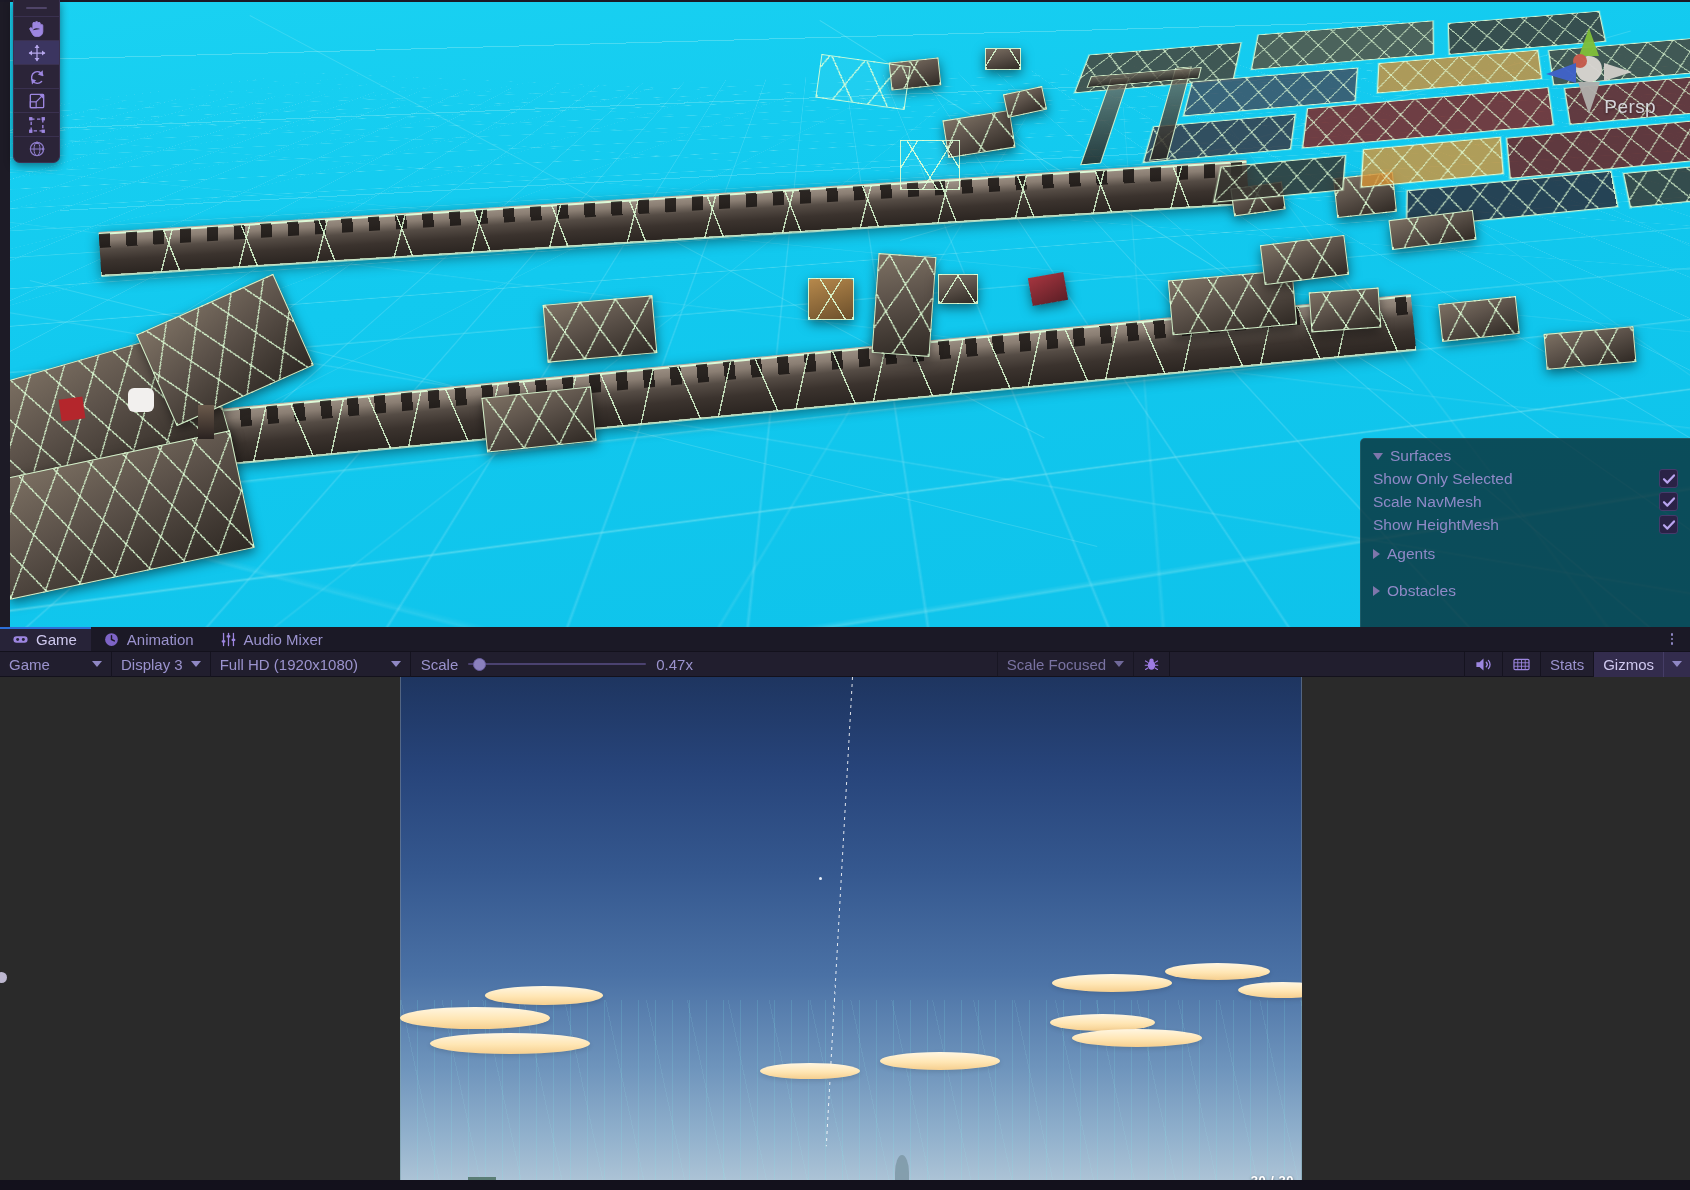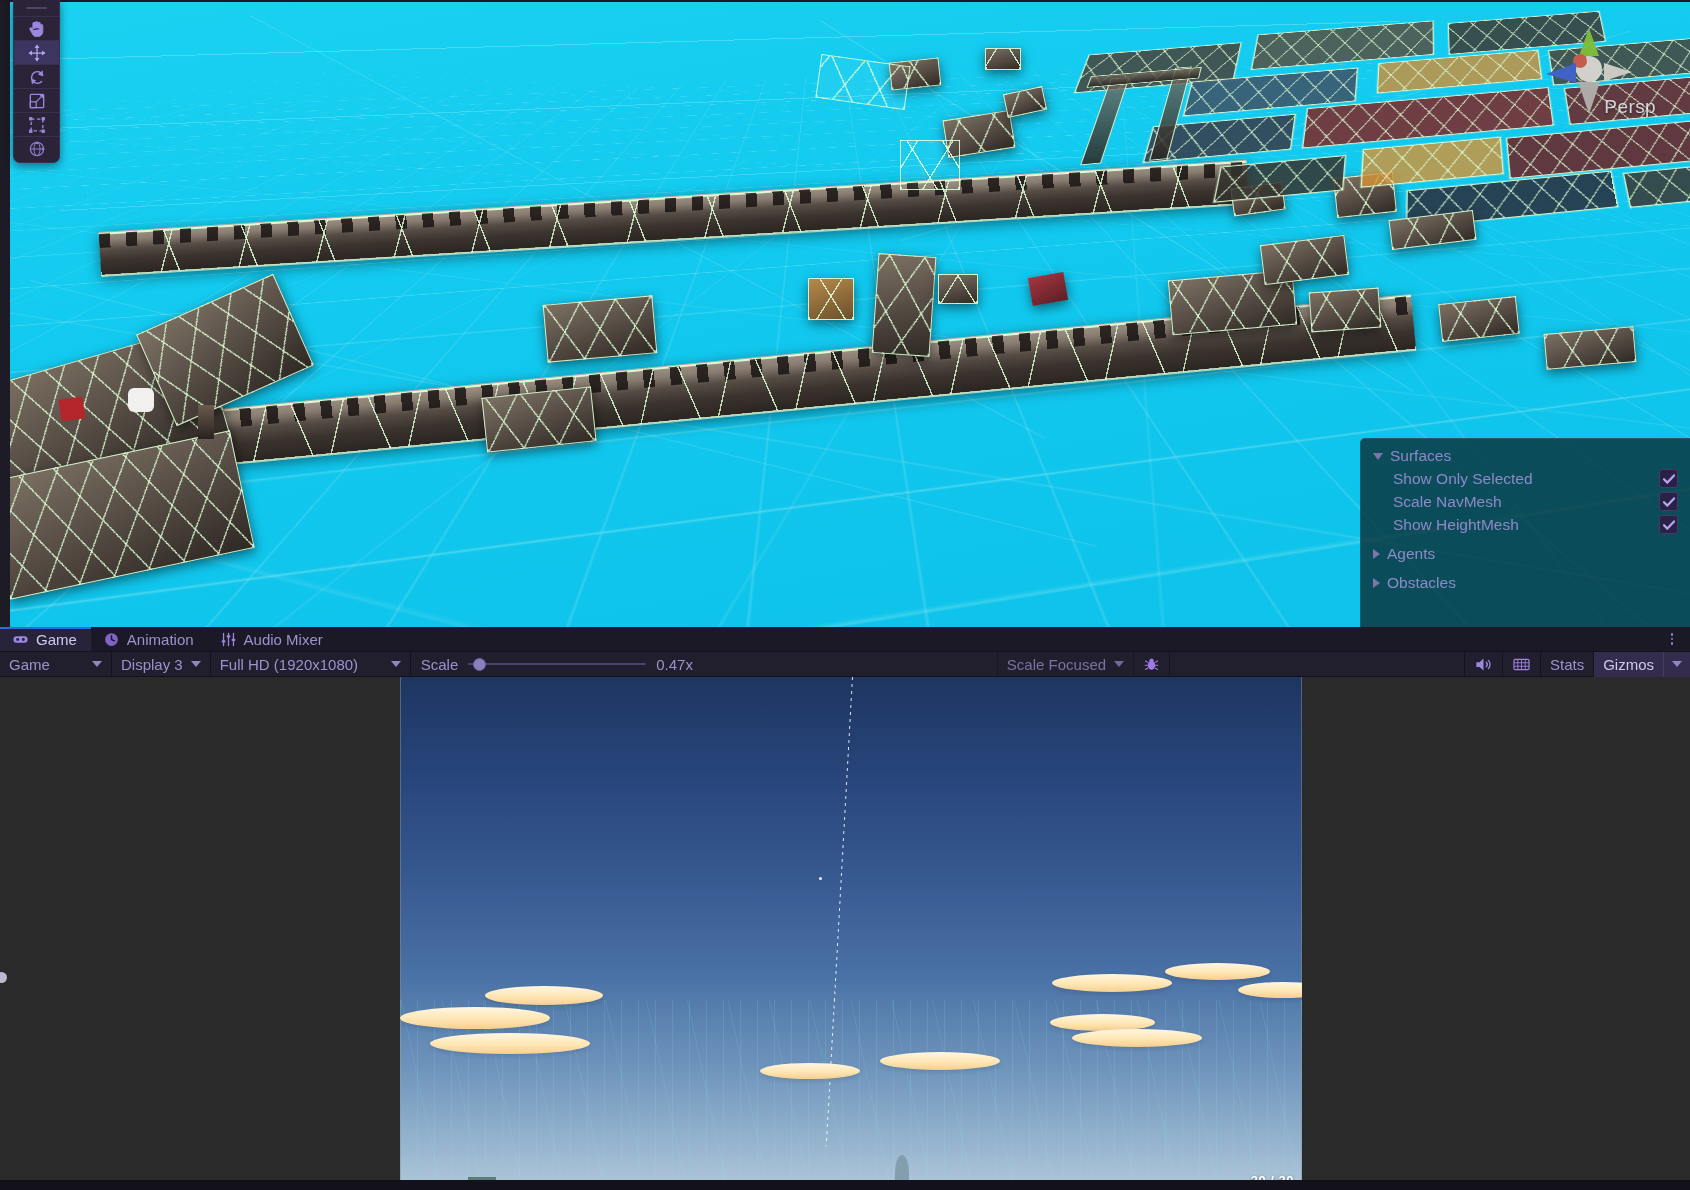--- a/index.html
+++ b/index.html
@@ -159,21 +159,21 @@
   }
   .ainav-head{
     display:flex; align-items:center; gap:8px;
     padding:3px 10px 5px 14px; color:#8a83bd;
   }
   .ainav-head .drag{ width:22px; height:2px; background:#5e5680; border-radius:1px; margin-right:2px;}
   .ainav-row{
     display:flex; align-items:center; gap:7px;
     padding:2px 8px 2px 12px; min-height:20px;
   }
-  .ainav-row.child{ padding-left:32px; }
+  .ainav-row.child{ padding-left:12px; }
   .tri{ width:0; height:0; flex:0 0 auto; }
   .tri.down{ border-left:5.5px solid transparent; border-right:5.5px solid transparent; border-top:7px solid #7e76ab; }
   .tri.right{ border-top:5.5px solid transparent; border-bottom:5.5px solid transparent; border-left:7px solid #7e76ab; }
   .ainav-label{ color:#9089c7; white-space:nowrap; }
   .ainav-row .spacer{ flex:1 1 auto; }
   .cbx{
     width:19px; height:19px; border-radius:3px;
     background:#2a2246; border:1px solid #453a6b;
     display:flex; align-items:center; justify-content:center; flex:0 0 auto;
     margin-right:4px;
@@ -569,21 +569,21 @@
               <path d="M2 7.2 L5.4 10.6 L12 3.4" stroke="#b9a5f0" stroke-width="2.2" fill="none" stroke-linecap="round" stroke-linejoin="round"></path>
             </svg>
         </span>
       </div>
 
       <div class="ainav-row" style="margin-top:7px;">
         <span class="tri right"></span>
         <span class="ainav-label">Agents</span>
       </div>
 
-      <div class="ainav-row" style="margin-top:7px;">
+      <div class="ainav-row" style="margin-top:15px;">
         <span class="tri right"></span>
         <span class="ainav-label">Obstacles</span>
       </div>
     </div>
 
     <div class="scene-gutter-left"></div>
     <div class="scene-gutter-top"></div>
   </div>
 
   <div id="dock">

